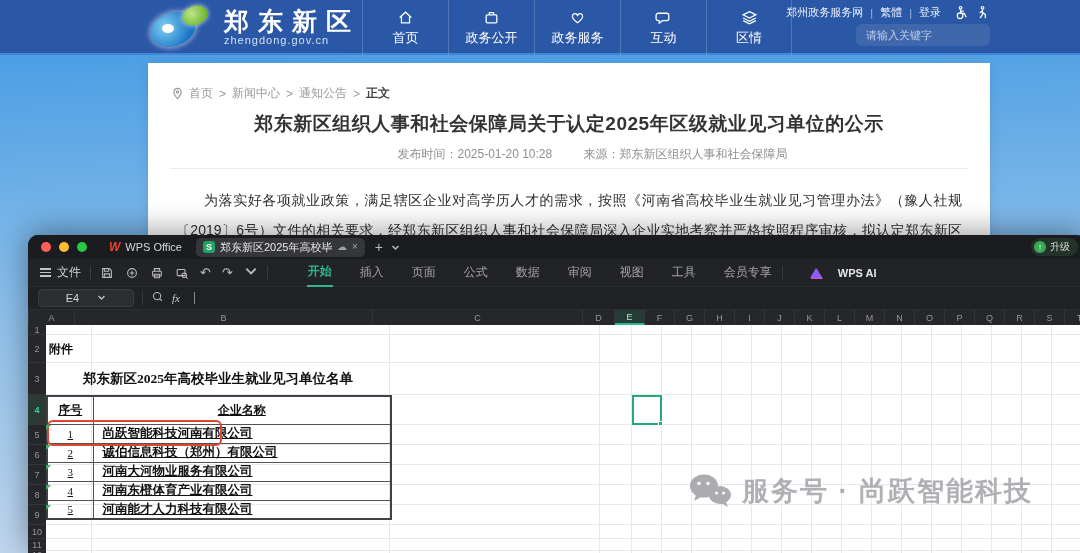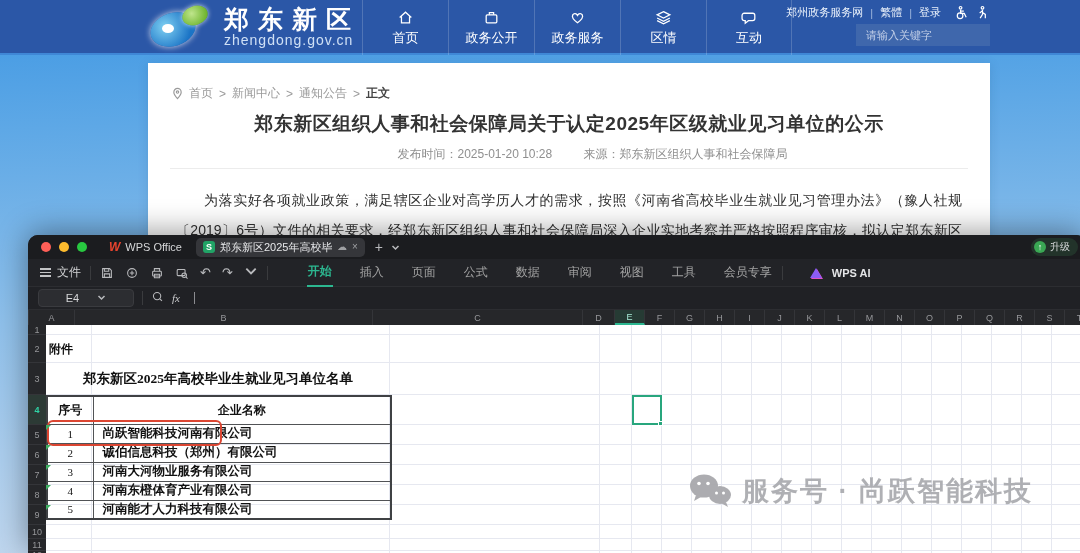--- a/index.html
+++ b/index.html
@@ -14,34 +14,34 @@
   .logo-wrap { position:absolute; left:150px; top:4px; display:flex; align-items:center; gap:10px; }
   .logo-mark { position:relative; width:64px; height:46px; }
   .logo-e1 { position:absolute; left:0; top:9px; width:46px; height:33px; border-radius:50%;
              background:radial-gradient(circle at 35% 35%, #7fd0f2, #1b74c6 70%);
              transform:rotate(-18deg); box-shadow:0 0 6px rgba(255,255,255,.8); }
   .logo-e2 { position:absolute; left:32px; top:2px; width:26px; height:19px; border-radius:50%;
              background:radial-gradient(circle at 40% 35%, #bfe58c, #6fb52f 75%);
              transform:rotate(-18deg); box-shadow:0 0 5px rgba(255,255,255,.8); }
   .logo-dot { position:absolute; left:12px; top:20px; width:12px; height:9px; border-radius:50%; background:#fff; }
   .logo-text .cn { color:#fff; font-size:25px; font-weight:bold; letter-spacing:9px; line-height:26px; }
-  .logo-text .en { color:#cfe0f5; font-size:14px; letter-spacing:1px; }
+  .logo-text .en { color:#cfe0f5; font-size:11px; letter-spacing:1px; }
   .main-nav { position:absolute; left:362px; top:0; height:55px; display:flex; }
   .nav-item { width:86px; height:55px; display:flex; flex-direction:column; align-items:center;
               justify-content:center; gap:3px; color:#fff; font-size:13px;
               border-left:1px solid rgba(255,255,255,.18); cursor:pointer; }
   .nav-item:last-child { border-right:1px solid rgba(255,255,255,.18); }
   .nav-item svg { width:17px; height:17px; stroke:#fff; fill:none; stroke-width:1.2; }
   .top-links { position:absolute; right:90px; top:5px; display:flex; align-items:center; gap:7px;
                color:#eaf1fb; font-size:11px; }
   .top-links .sep { color:#9fb6dd; }
   .acc-icons { display:flex; gap:6px; margin-left:6px; }
   .acc-icons svg { width:15px; height:15px; stroke:#fff; fill:none; stroke-width:1.3; }
   .search-box { position:absolute; right:90px; top:24px; width:134px; height:22px;
-                background:#41679; background:#3f67ac; border-radius:0; display:flex; align-items:center; }
+                background:#41679; background:#3f67ac; border-radius:6px; display:flex; align-items:center; }
   .search-box input { flex:1; background:transparent; border:none; outline:none; color:#eaf1fb;
                       font-size:11px; padding:0 6px 0 10px; font-family:"Liberation Sans",sans-serif; }
   .search-box input::placeholder { color:#c2cfe8; }
   .search-box svg { width:13px; height:13px; stroke:#fff; fill:none; stroke-width:1.6; margin-right:8px; }
 
   
   .card { position:absolute; left:148px; top:63px; width:842px; height:490px; background:#fff;
           z-index:1; box-shadow:0 2px 10px rgba(30,70,120,.18); }
   .breadcrumb { position:absolute; left:24px; top:22px; display:flex; align-items:center; gap:6px;
                 color:#9a9a9a; font-size:12px; }
@@ -85,21 +85,21 @@
   .hamb { margin-left:12px; display:flex; flex-direction:column; gap:2px; cursor:pointer; }
   .hamb i { width:11px; height:1.4px; background:#c3c4c6; display:block; }
   .mfile { margin-left:6px; color:#d0d1d3; cursor:pointer; }
   .mdiv { width:1px; height:14px; background:#3a3b3e; margin:0 9px; }
   .qicons { display:flex; align-items:center; gap:11px; }
   .qicons svg { width:14px; height:14px; stroke:#b9babd; fill:none; stroke-width:1.2; cursor:pointer; }
   .qicons .uglyph { font-size:13px; color:#b9babd; cursor:pointer; line-height:1; }
   .ribbon { display:flex; align-items:center; gap:26px; margin-left:30px; }
   .rtab { color:#a3a3a3; cursor:pointer; padding:5px 1px; white-space:nowrap; }
   .rtab.active { color:#2cb790; border-bottom:2px solid #2cb790; font-weight:bold; }
-  .ai-wrap { display:flex; align-items:center; gap:10px; margin-left:18px; cursor:pointer; }
+  .ai-wrap { display:flex; align-items:center; gap:16px; margin-left:18px; cursor:pointer; }
   .ai-logo { width:0; height:0; border-left:6px solid transparent; border-right:6px solid transparent;
              border-bottom:10px solid #8b5cf6; filter:drop-shadow(1px 1px 0 #e052c5); }
   .ai-label { color:#e4e5e7; font-weight:bold; font-size:11px; white-space:nowrap; }
 
   .formulabar { height:24px; display:flex; align-items:center; background:#202125;
                 border-top:1px solid #2c2d31; border-bottom:1px solid #2c2d31; }
   .namebox { width:96px; height:18px; margin-left:10px; background:#2c2d31; border:1px solid #3a3b3f;
              border-radius:4px; display:flex; align-items:center; justify-content:center; gap:18px;
              font-size:11px; color:#d6d7d9; cursor:pointer; }
   .fdiv { width:1px; height:14px; background:#3a3b3e; margin:0 8px; }
@@ -130,21 +130,21 @@
   .rr{height:20px}.r10{height:14px}.r11{height:12px}.r12{height:8px}
 
   .cell-fujian { position:absolute; left:3px; top:11px; width:90px; height:26px; color:#111;
                  font-family:"Liberation Serif",serif; font-weight:bold; font-size:12px; line-height:26px; }
   .cell-title { position:absolute; left:0; top:38px; width:344px; height:32px; text-align:center;
                 line-height:32px; color:#111; font-family:"Liberation Serif",serif; font-weight:bold;
                 font-size:13.5px; }
   .atable { position:absolute; left:0; top:70px; width:345px; border-collapse:collapse;
             font-family:"Liberation Serif",serif; color:#111; table-layout:fixed;
             border:2px solid #3f4144; }
-  .atable td { border:1px solid #515356; overflow:hidden; white-space:nowrap; }
+  .atable td { border:1px solid #515356; overflow:hidden; white-space:nowrap;text-decoration:underline; }
   .atable .cno { width:46px; text-align:center; }
   .atable .cname { width:298px; padding-left:9px; }
   .atable tr.thead td { height:28px; text-align:center; font-weight:bold; font-size:12px; padding-left:0; }
   .atable tr.trow td { height:19px; font-size:12.5px; }
   .atable tr.trow .cno { font-size:11px; }
   .atable tr.trow .cname { font-weight:bold; }
 
   .selcell { position:absolute; left:586px; top:70px; width:30px; height:30px;
              border:2px solid #28a67d; cursor:cell; }
   .selcell i { position:absolute; right:-3px; bottom:-3px; width:5px; height:5px; background:#28a67d;
@@ -190,31 +190,31 @@
         <span>政务公开</span>
       </div>
       <div class="nav-item">
         <svg viewBox="0 0 16 16">
             <path d="M8 13 C4 10 2.5 7.5 3.5 5.5 C4.5 3.8 7 4 8 6 C9 4 11.5 3.8 12.5 5.5 C13.5 7.5 12 10 8 13 Z"></path>
           </svg>
         <span>政务服务</span>
       </div>
       <div class="nav-item">
         <svg viewBox="0 0 16 16">
+            <path d="M3 4 h8 a2 2 0 0 1 2 2 v3 a2 2 0 0 1 -2 2 h-4 l-3 2.3 v-2.3 h-1 a2 2 0 0 1 -2 -2 v-3 a2 2 0 0 1 2 -2 z"></path>
+          </svg>
+        <span>互动</span>
+      </div>
+      <div class="nav-item">
+        <svg viewBox="0 0 16 16">
             <path d="M8 2.5 L14 5.5 L8 8.5 L2 5.5 Z"></path>
             <path d="M2 8.5 L8 11.5 L14 8.5"></path>
             <path d="M2 11 L8 14 L14 11"></path>
           </svg>
         <span>区情</span>
-      </div>
-      <div class="nav-item">
-        <svg viewBox="0 0 16 16">
-            <path d="M3 4 h8 a2 2 0 0 1 2 2 v3 a2 2 0 0 1 -2 2 h-4 l-3 2.3 v-2.3 h-1 a2 2 0 0 1 -2 -2 v-3 a2 2 0 0 1 2 -2 z"></path>
-          </svg>
-        <span>互动</span>
       </div>
     </div>
     <div class="top-links">
       <span>郑州政务服务网</span>
       <span class="sep">|</span>
       <span>繁體</span>
       <span class="sep">|</span>
       <span>登录</span>
       <span class="acc-icons">
         <svg viewBox="0 0 16 16">

